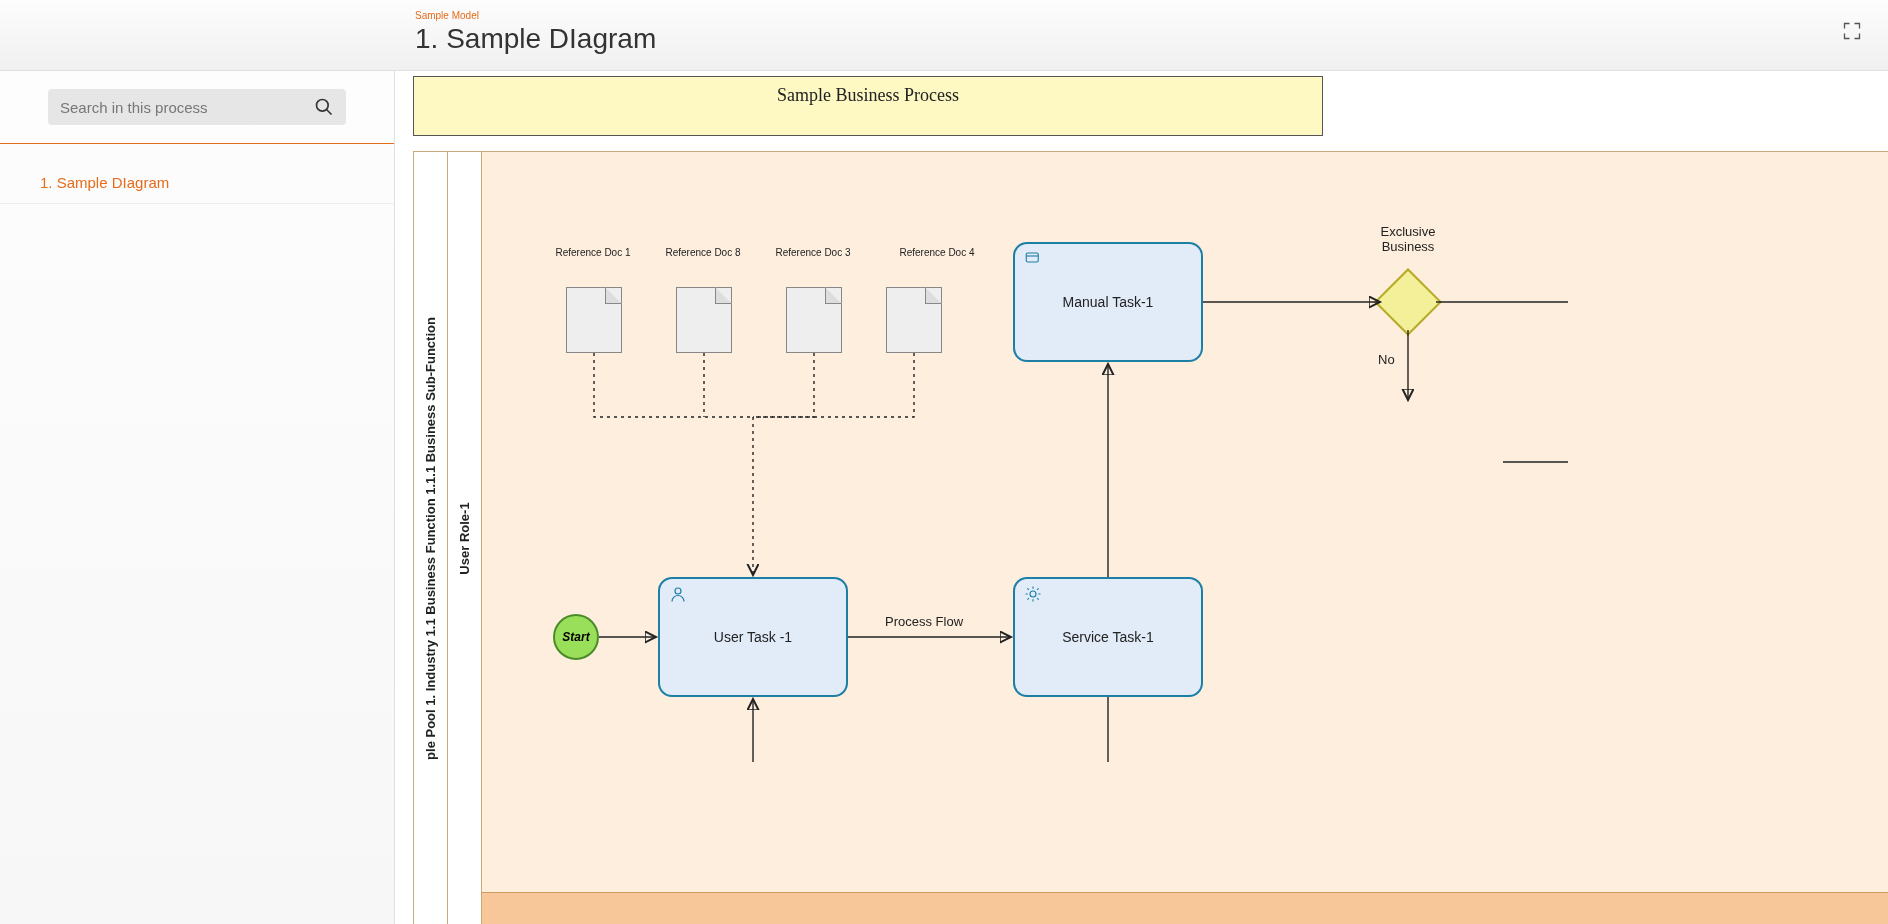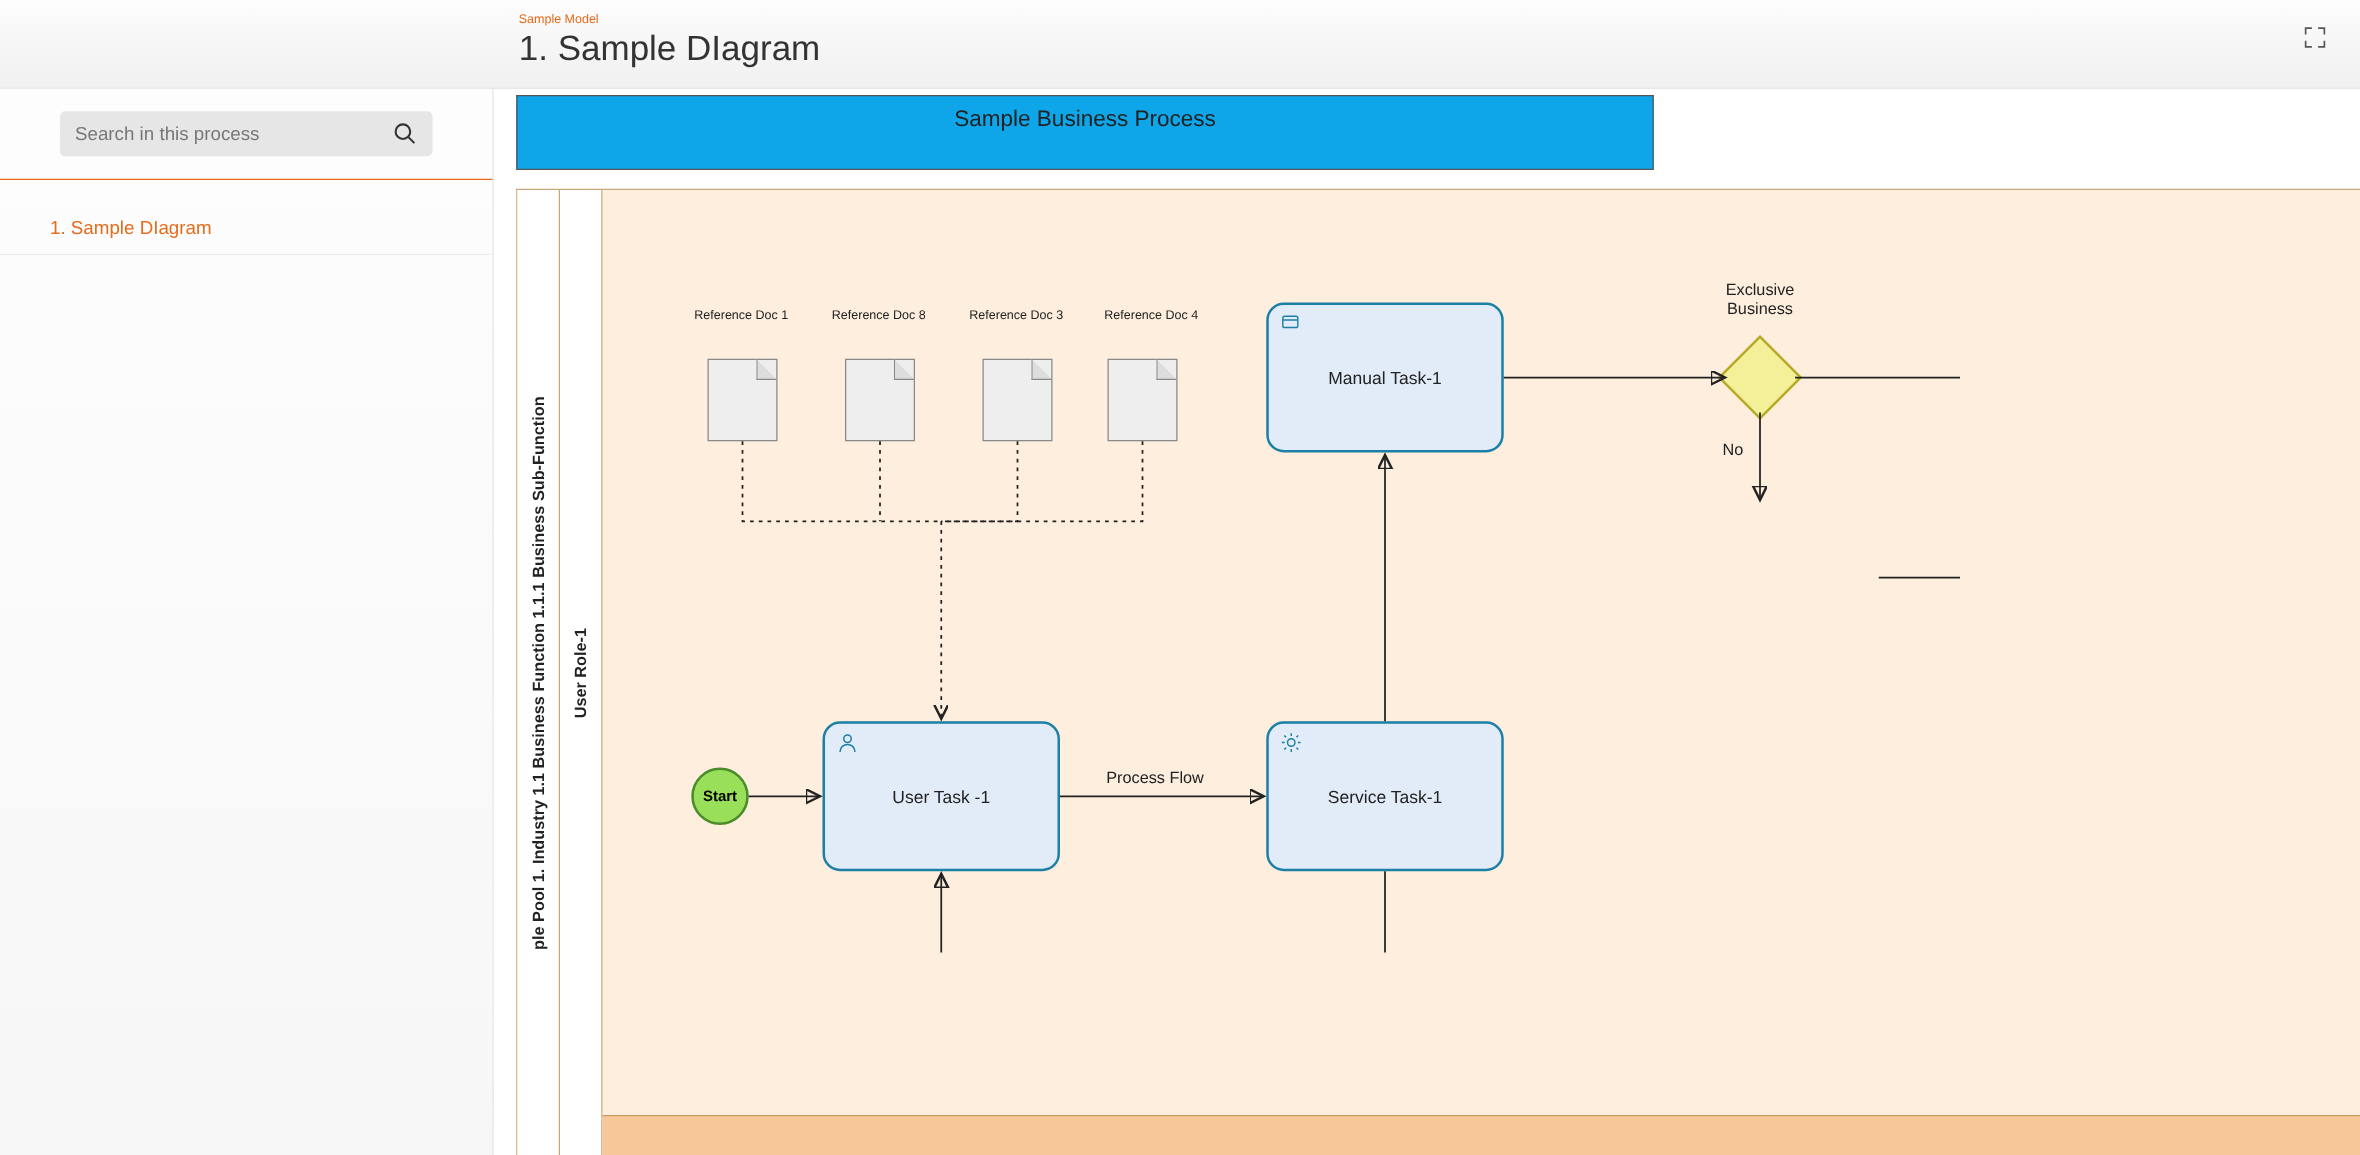--- a/index.html
+++ b/index.html
@@ -45,23 +45,23 @@
     border-bottom: 1px solid #eee;
   }
 
   
   .canvas { flex: 1; position: relative; overflow: hidden; background: #fff; }
   .canvas-inner { position: absolute; inset: 0; }
 
   
   .pool-header {
     position: absolute; left: 18px; top: 5px; width: 910px; height: 60px;
-    border: 1px solid #555; background: #0ea5e9;
+    border: 1px solid #555; background: #fef9c3;
     display: flex; align-items: flex-start; justify-content: center;
-    font-size: 18px; color: #222; padding-top: 8px;
+    font-size: 18px; color: #222; padding-top: 8px; font-family: Liberation Serif, serif;
   }
 
   
   .pool {
     position: absolute; left: 18px; top: 80px; right: 0; bottom: 0;
     border-top: 1px solid #c9a97a; border-left: 1px solid #c9a97a;
   }
   .pool-title-bar {
     position: absolute; left: 0; top: 0; bottom: 0; width: 34px;
     background: #fff; border-right: 1px solid #c9a97a;
@@ -190,24 +190,24 @@
 
             <div class="doc-label" style="left:100px; top:95px;">Reference Doc 1</div>
             <div class="doc" style="left:118px; top:135px;"></div>
 
             <div class="doc-label" style="left:210px; top:95px;">Reference Doc 8</div>
             <div class="doc" style="left:228px; top:135px;"></div>
 
             <div class="doc-label" style="left:320px; top:95px;">Reference Doc 3</div>
             <div class="doc" style="left:338px; top:135px;"></div>
 
-            <div class="doc-label" style="left:428px; top:95px;">Reference Doc 4</div>
+            <div class="doc-label" style="left:444px; top:95px;">Reference Doc 4</div>
             <div class="doc" style="left:438px; top:135px;"></div>
 
-            <div class="start-event" style="left:105px; top:462px;">
+            <div class="start-event" style="left:105px; top:462px;font-style:italic;">
               <span>Start</span>
             </div>
 
             <div class="task" style="left:210px; top:425px;">
               <svg class="marker" viewBox="0 0 24 24">
                 <circle cx="12" cy="8" r="4" fill="none" stroke="#1b7fa6" stroke-width="1.6"></circle>
                 <path d="M4 22c0-5 4-8 8-8s8 3 8 8" fill="none" stroke="#1b7fa6" stroke-width="1.6"></path>
               </svg>
               <span>User Task -1</span>
             </div>

